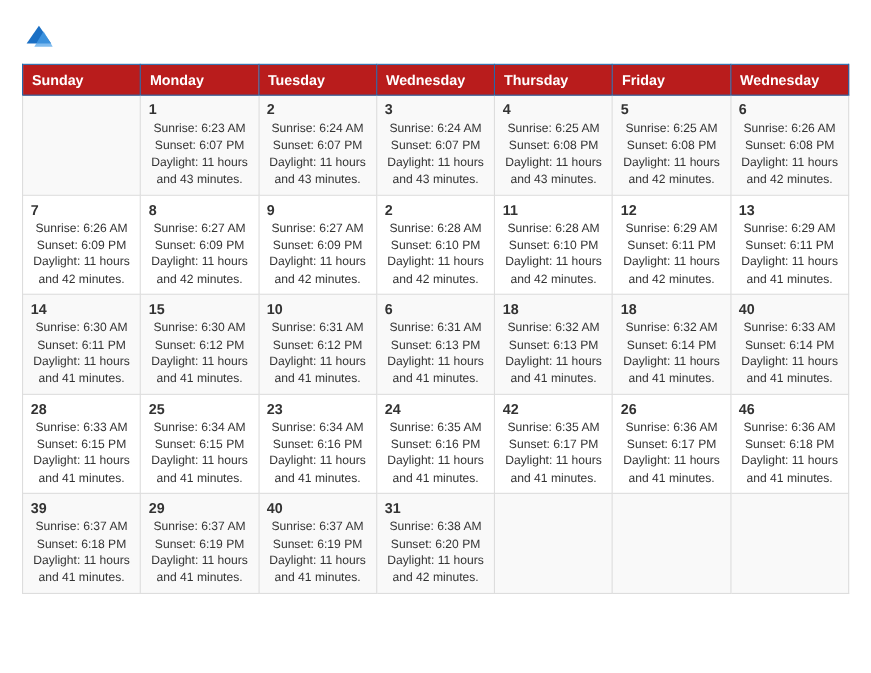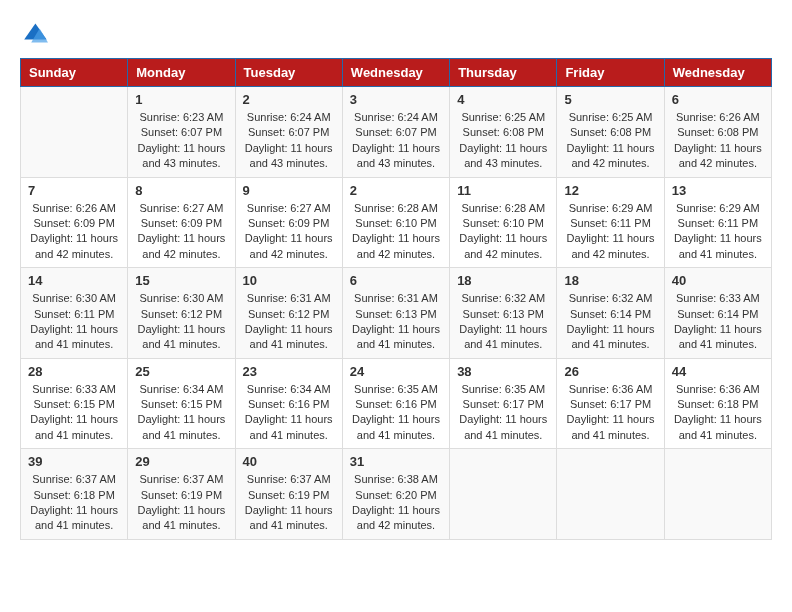--- a/index.html
+++ b/index.html
@@ -281,33 +281,33 @@
             Sunrise: 6:34 AM<br>Sunset: 6:16 PM<br>Daylight: 11 hours and 41 minutes.
           </div>
         </td>
         <td>
           <span class="day-number">24</span>
           <div class="day-info">
             Sunrise: 6:35 AM<br>Sunset: 6:16 PM<br>Daylight: 11 hours and 41 minutes.
           </div>
         </td>
         <td>
-          <span class="day-number">38</span>
+          <span class="day-number">42</span>
           <div class="day-info">
             Sunrise: 6:35 AM<br>Sunset: 6:17 PM<br>Daylight: 11 hours and 41 minutes.
           </div>
         </td>
         <td>
           <span class="day-number">26</span>
           <div class="day-info">
             Sunrise: 6:36 AM<br>Sunset: 6:17 PM<br>Daylight: 11 hours and 41 minutes.
           </div>
         </td>
         <td>
-          <span class="day-number">44</span>
+          <span class="day-number">46</span>
           <div class="day-info">
             Sunrise: 6:36 AM<br>Sunset: 6:18 PM<br>Daylight: 11 hours and 41 minutes.
           </div>
         </td>
       </tr>
       <tr>
         <td>
           <span class="day-number">39</span>
           <div class="day-info">
             Sunrise: 6:37 AM<br>Sunset: 6:18 PM<br>Daylight: 11 hours and 41 minutes.

